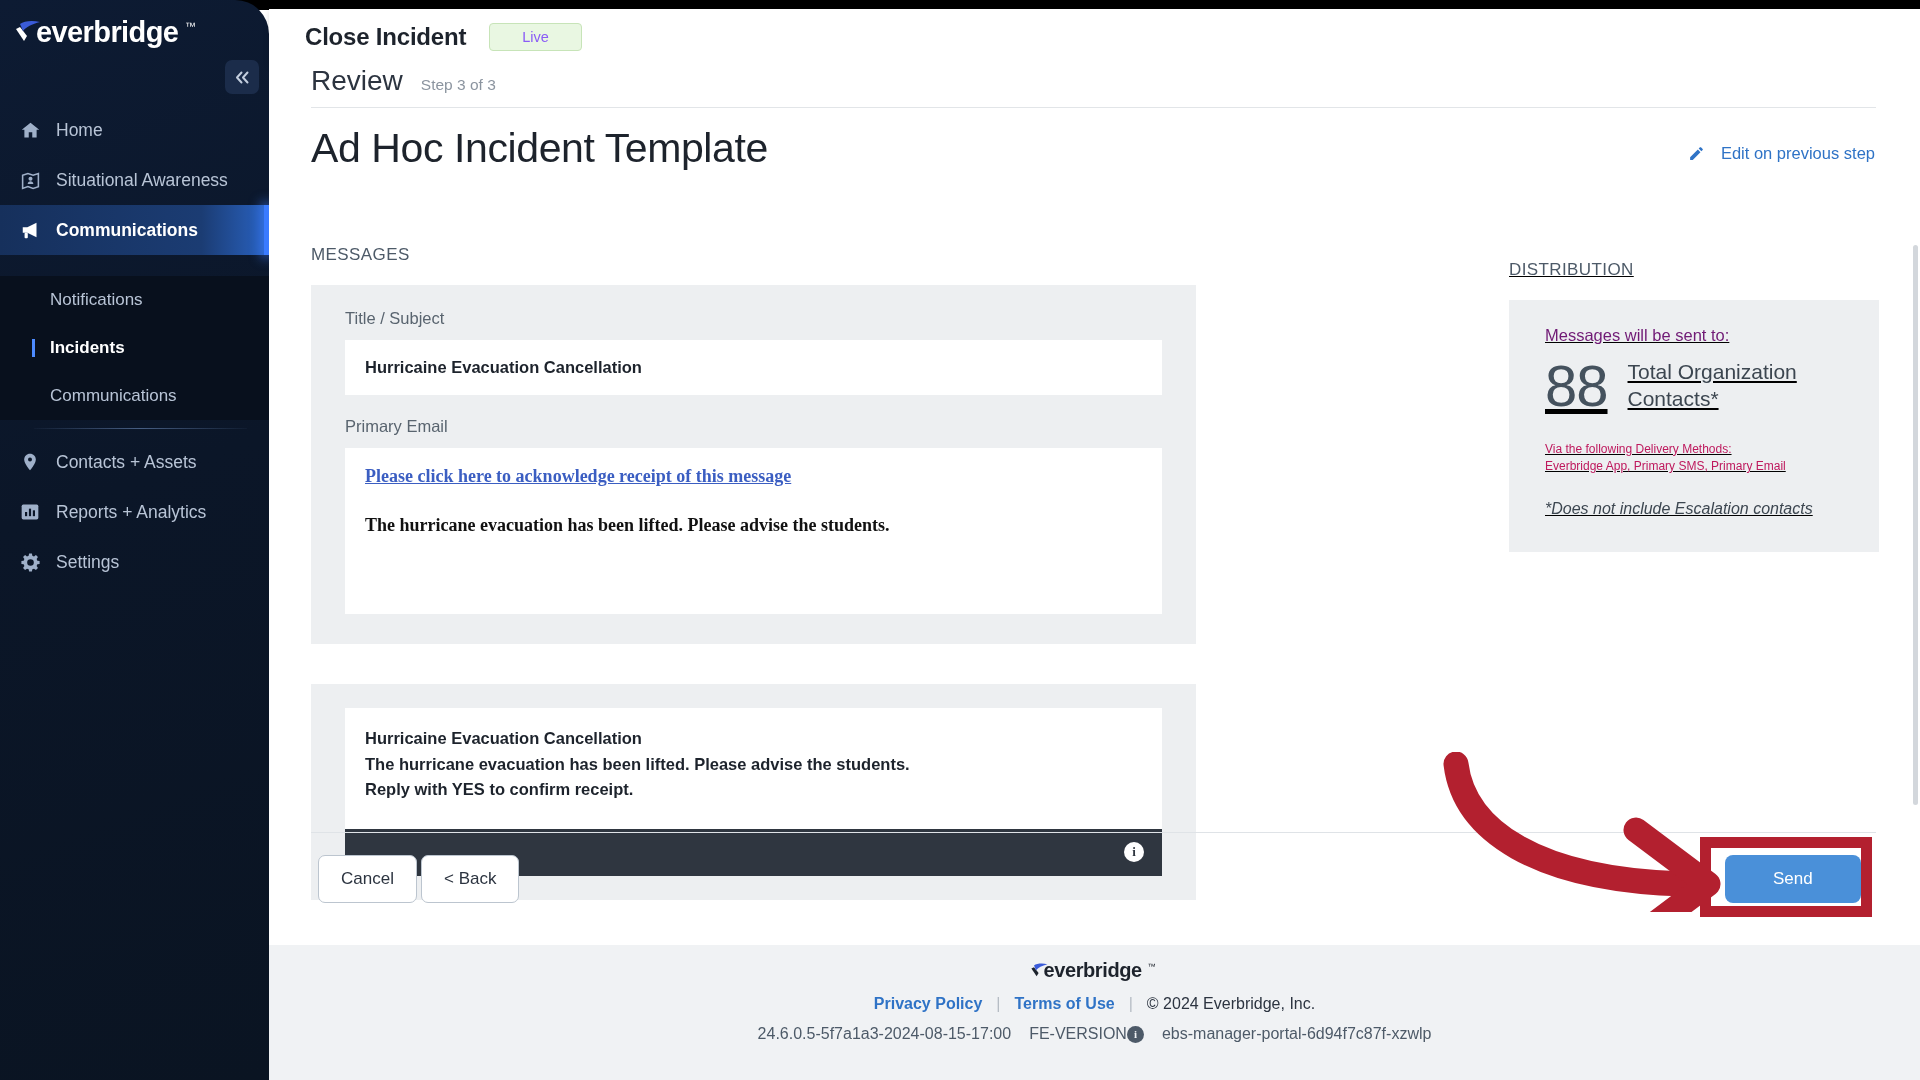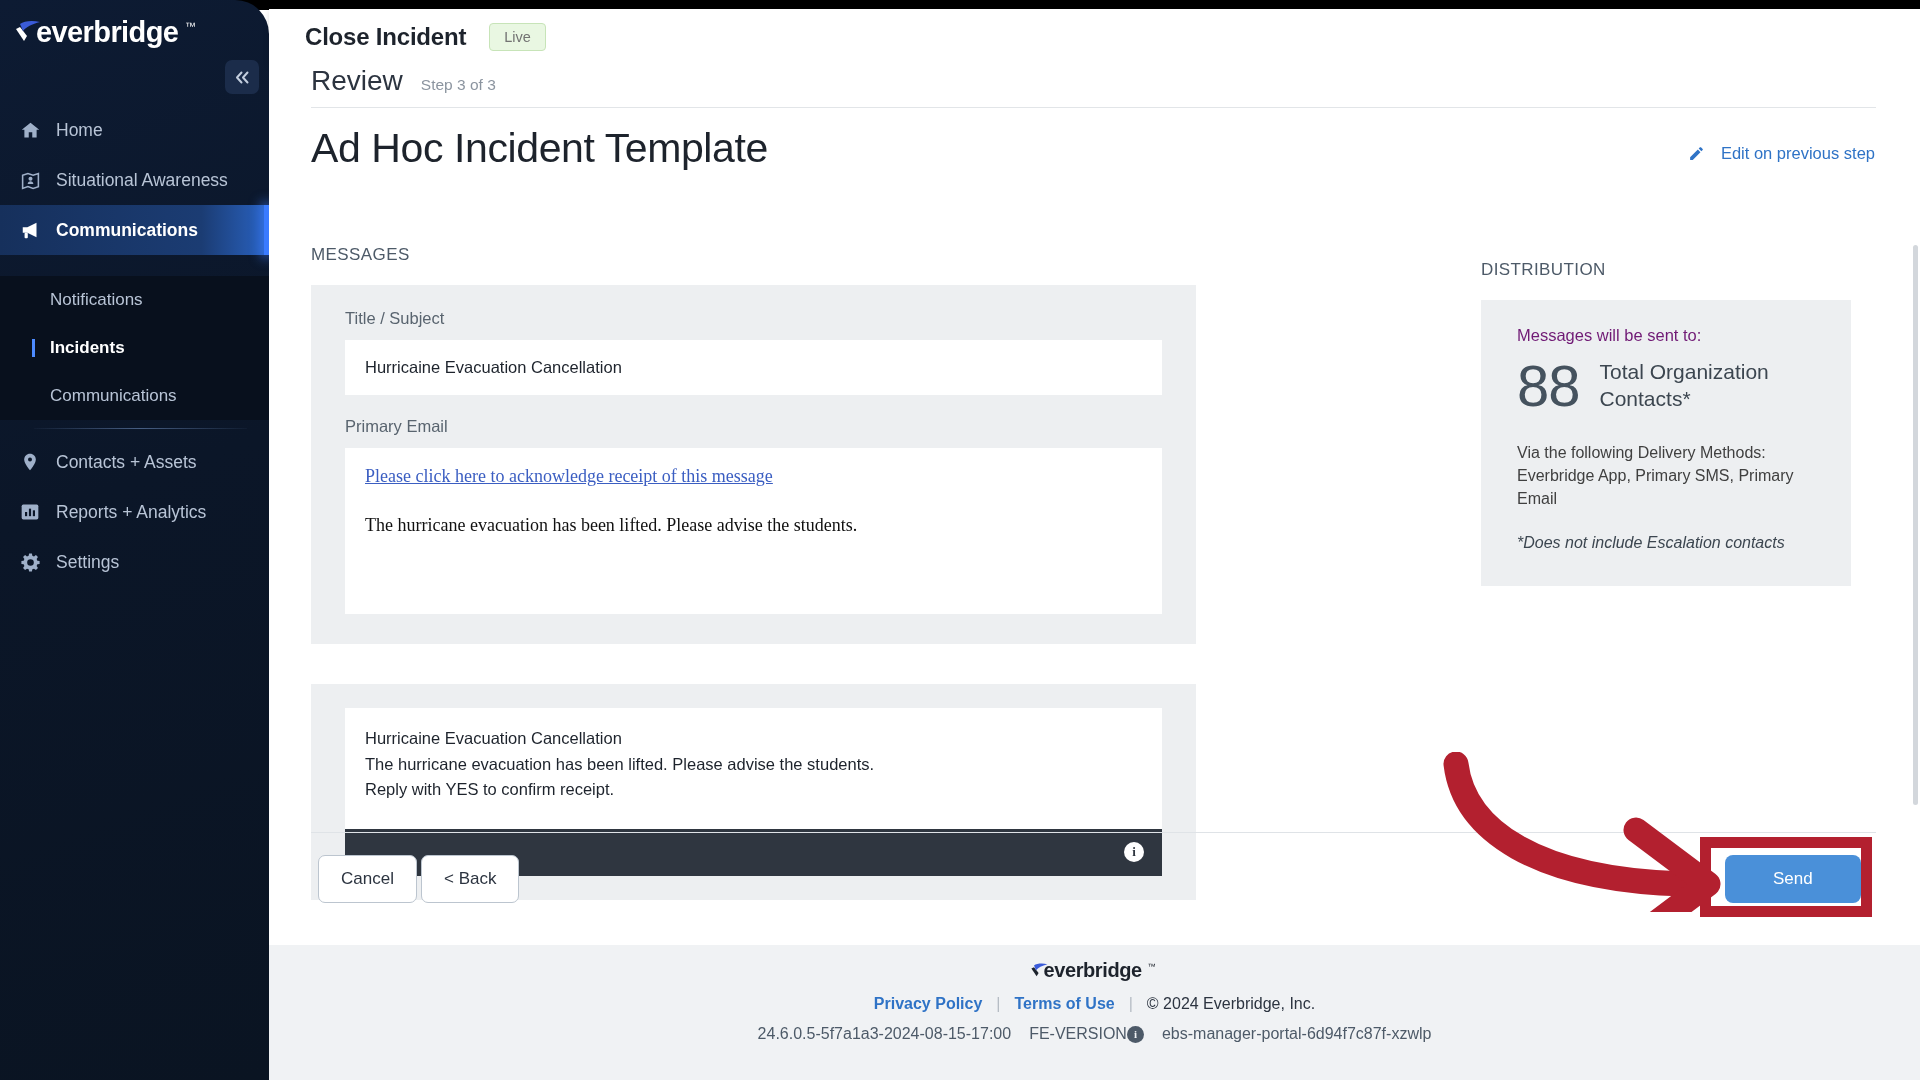--- a/index.html
+++ b/index.html
@@ -70,21 +70,21 @@
   
   .header-card {
     position:absolute; left:269px; top:9px; width:1651px; height:56px;
     background:#ffffff;
     box-shadow:0 2px 6px rgba(0,0,0,.13);
     display:flex; align-items:center;
   }
   .header-green { position:absolute; left:269px; top:9px; width:7px; height:56px; background:#4ca829; }
   .hdr-title { margin-left:36px; font-size:24px; font-weight:700; color:#1d232c; letter-spacing:-0.2px; }
   .live-badge {
-    margin-left:23px; padding:5px 14px; font-size:14.5px; color:#737373;
+    margin-left:23px; padding:5px 32px; font-size:14.5px; color:#8b5cf6;
     background:#e9f7e2; border:1px solid #c7e4b8; border-radius:4px;
   }
 
   
   .content { position:absolute; left:269px; top:65px; width:1651px; height:880px; background:#fff; }
 
   .step-row { position:absolute; left:42px; top:0px; display:flex; align-items:baseline; }
   .step-title { font-size:28px; color:#2c3440; }
   .step-sub { margin-left:18px; font-size:15.5px; color:#8b949f; }
   .hr-under-step { position:absolute; left:42px; top:42px; width:1565px; height:1px; background:#e2e5e8; }
@@ -92,25 +92,25 @@
   .page-title { position:absolute; left:42px; top:60px; font-size:41px; color:#1d232c; letter-spacing:-0.4px; }
   .edit-link {
     position:absolute; right:45px; top:79px;
     display:flex; align-items:center; gap:16px;
     color:#2f73c6; font-size:16.5px; cursor:pointer;
   }
 
   .section-label { font-size:17px; color:#4d5a68; letter-spacing:.4px; }
 
   .messages-col { position:absolute; left:42px; top:180px; width:885px; }
-  .dist-col { position:absolute; left:1212px; top:195px; width:370px; }
+  .dist-col { position:absolute; left:1240px; top:195px; width:370px;text-decoration:underline; }
 
   .panel { background:#edeff1; margin-top:20px; padding:24px 34px 30px 34px; }
   .field-label { font-size:16.5px; color:#59646f; margin-bottom:12px; }
-  .field-box { background:#fff; padding:18px 20px; }
+  .field-box { background:#fff; padding:18px 20px;font-weight:bold; }
   .field-box.tall { min-height:166px; }
   .field-value { font-size:16.5px; color:#1d232c; }
 
   .email-link {
     font-family:"Liberation Serif", serif; font-size:18px;
     color:#3b5ec2; text-decoration:underline; cursor:pointer; display:inline-block;
   }
   .email-body { font-family:"Liberation Serif", serif; font-size:18px; color:#111; margin-top:28px; }
 
   .sms-lines { font-size:16.5px; color:#1d232c; line-height:1.55; }
@@ -119,21 +119,21 @@
     width:20px; height:20px; border-radius:50%; background:#fff; color:#2f3640;
     font-size:13px; font-weight:700; font-family:"Liberation Serif", serif;
     display:flex; align-items:center; justify-content:center; cursor:pointer;
   }
 
   .dist-panel { background:#edeff1; margin-top:20px; padding:26px 36px 34px 36px; }
   .dist-lead { font-size:16.5px; color:#701a75; }
   .dist-count-row { display:flex; align-items:center; margin-top:14px; }
   .dist-count { font-size:58px; font-weight:300; color:#45525e; line-height:.92; letter-spacing:-1px; }
   .dist-count-lbl { margin-left:20px; font-size:21px; color:#3c4650; line-height:1.28; }
-  .dist-via { margin-top:28px; font-size:16px; color:#404040; line-height:1.45; }
+  .dist-via { margin-top:28px; font-size:12px; color:#be185d; line-height:1.45; }
   .dist-note { margin-top:24px; font-size:16px; font-style:italic; color:#3c4650; }
 
   
   .action-hr { position:absolute; left:311px; top:832px; width:1565px; height:1px; background:#dfe3e7; }
   .btn {
     font-size:17px; border-radius:7px; cursor:pointer; background:#fff;
     border:1px solid #bcc5cf; color:#2c3440; padding:13px 22px;
   }
   .btn-cancel { position:absolute; left:318px; top:855px; }
   .btn-back { position:absolute; left:421px; top:855px; }

